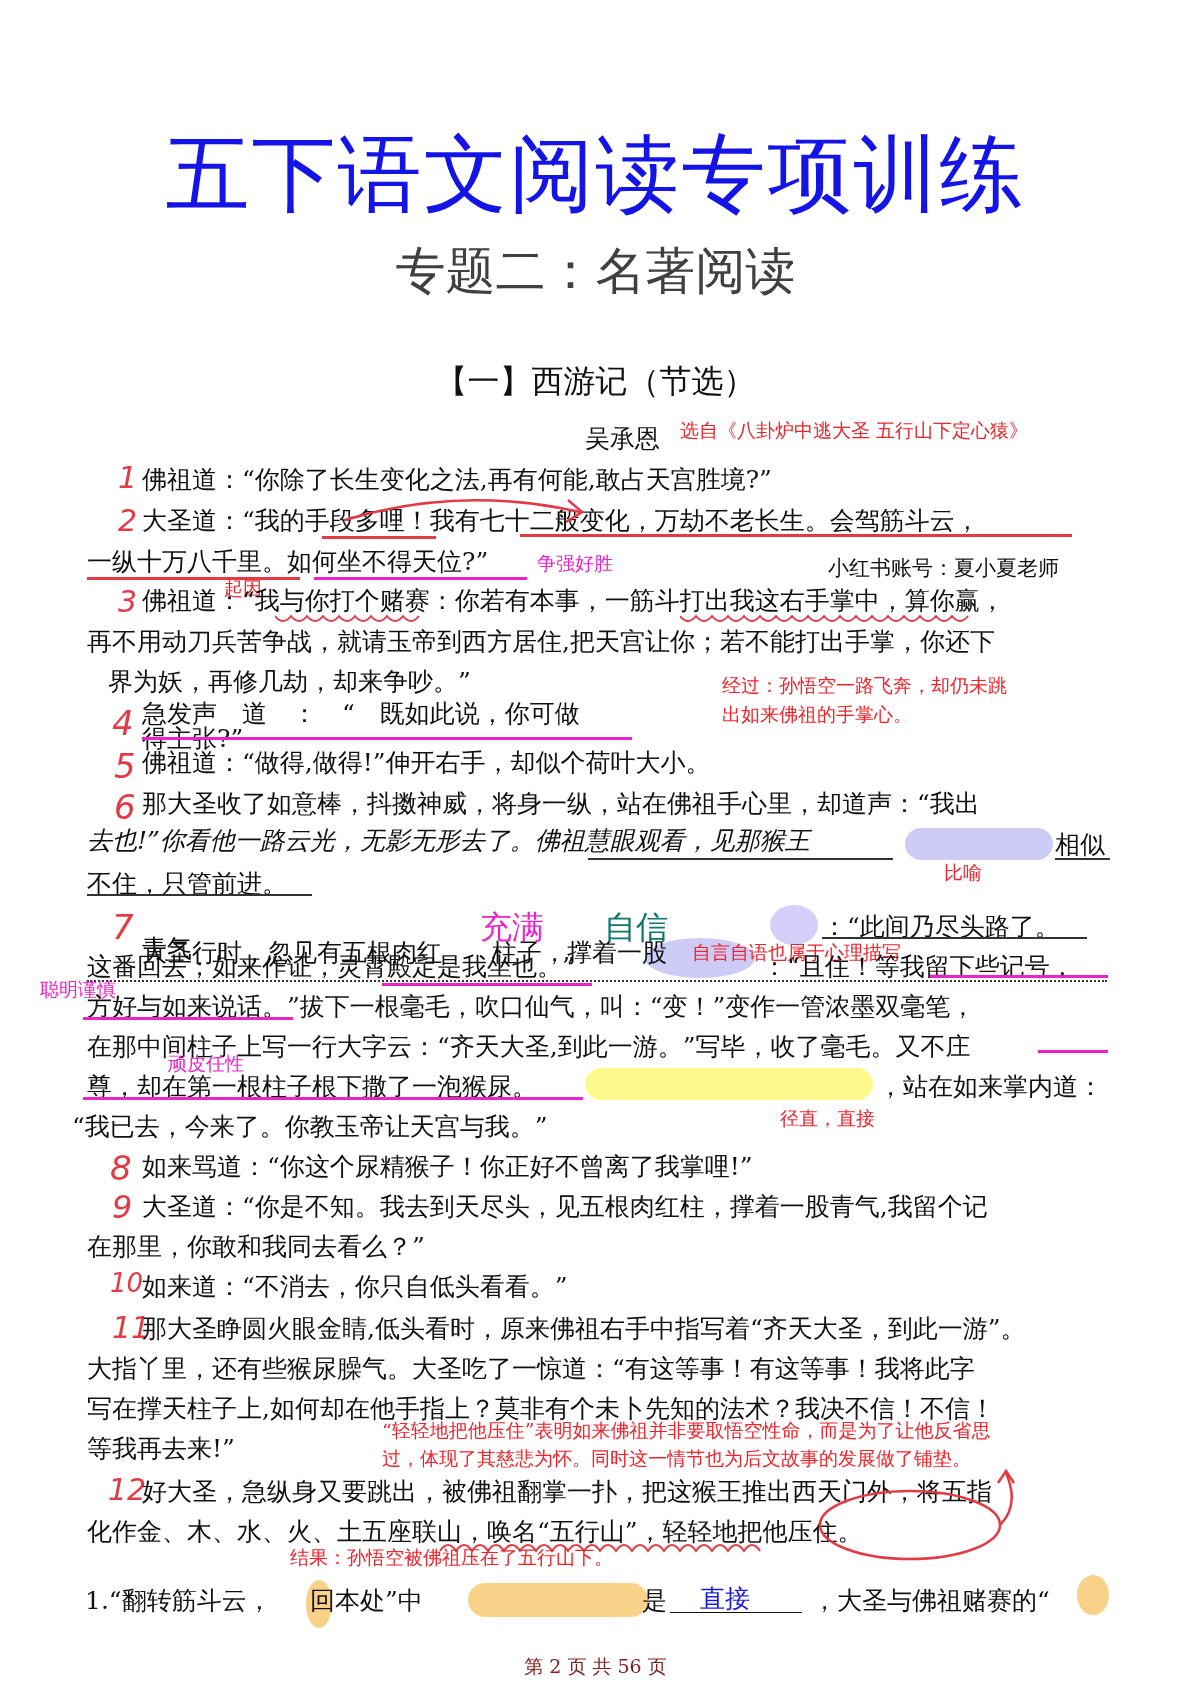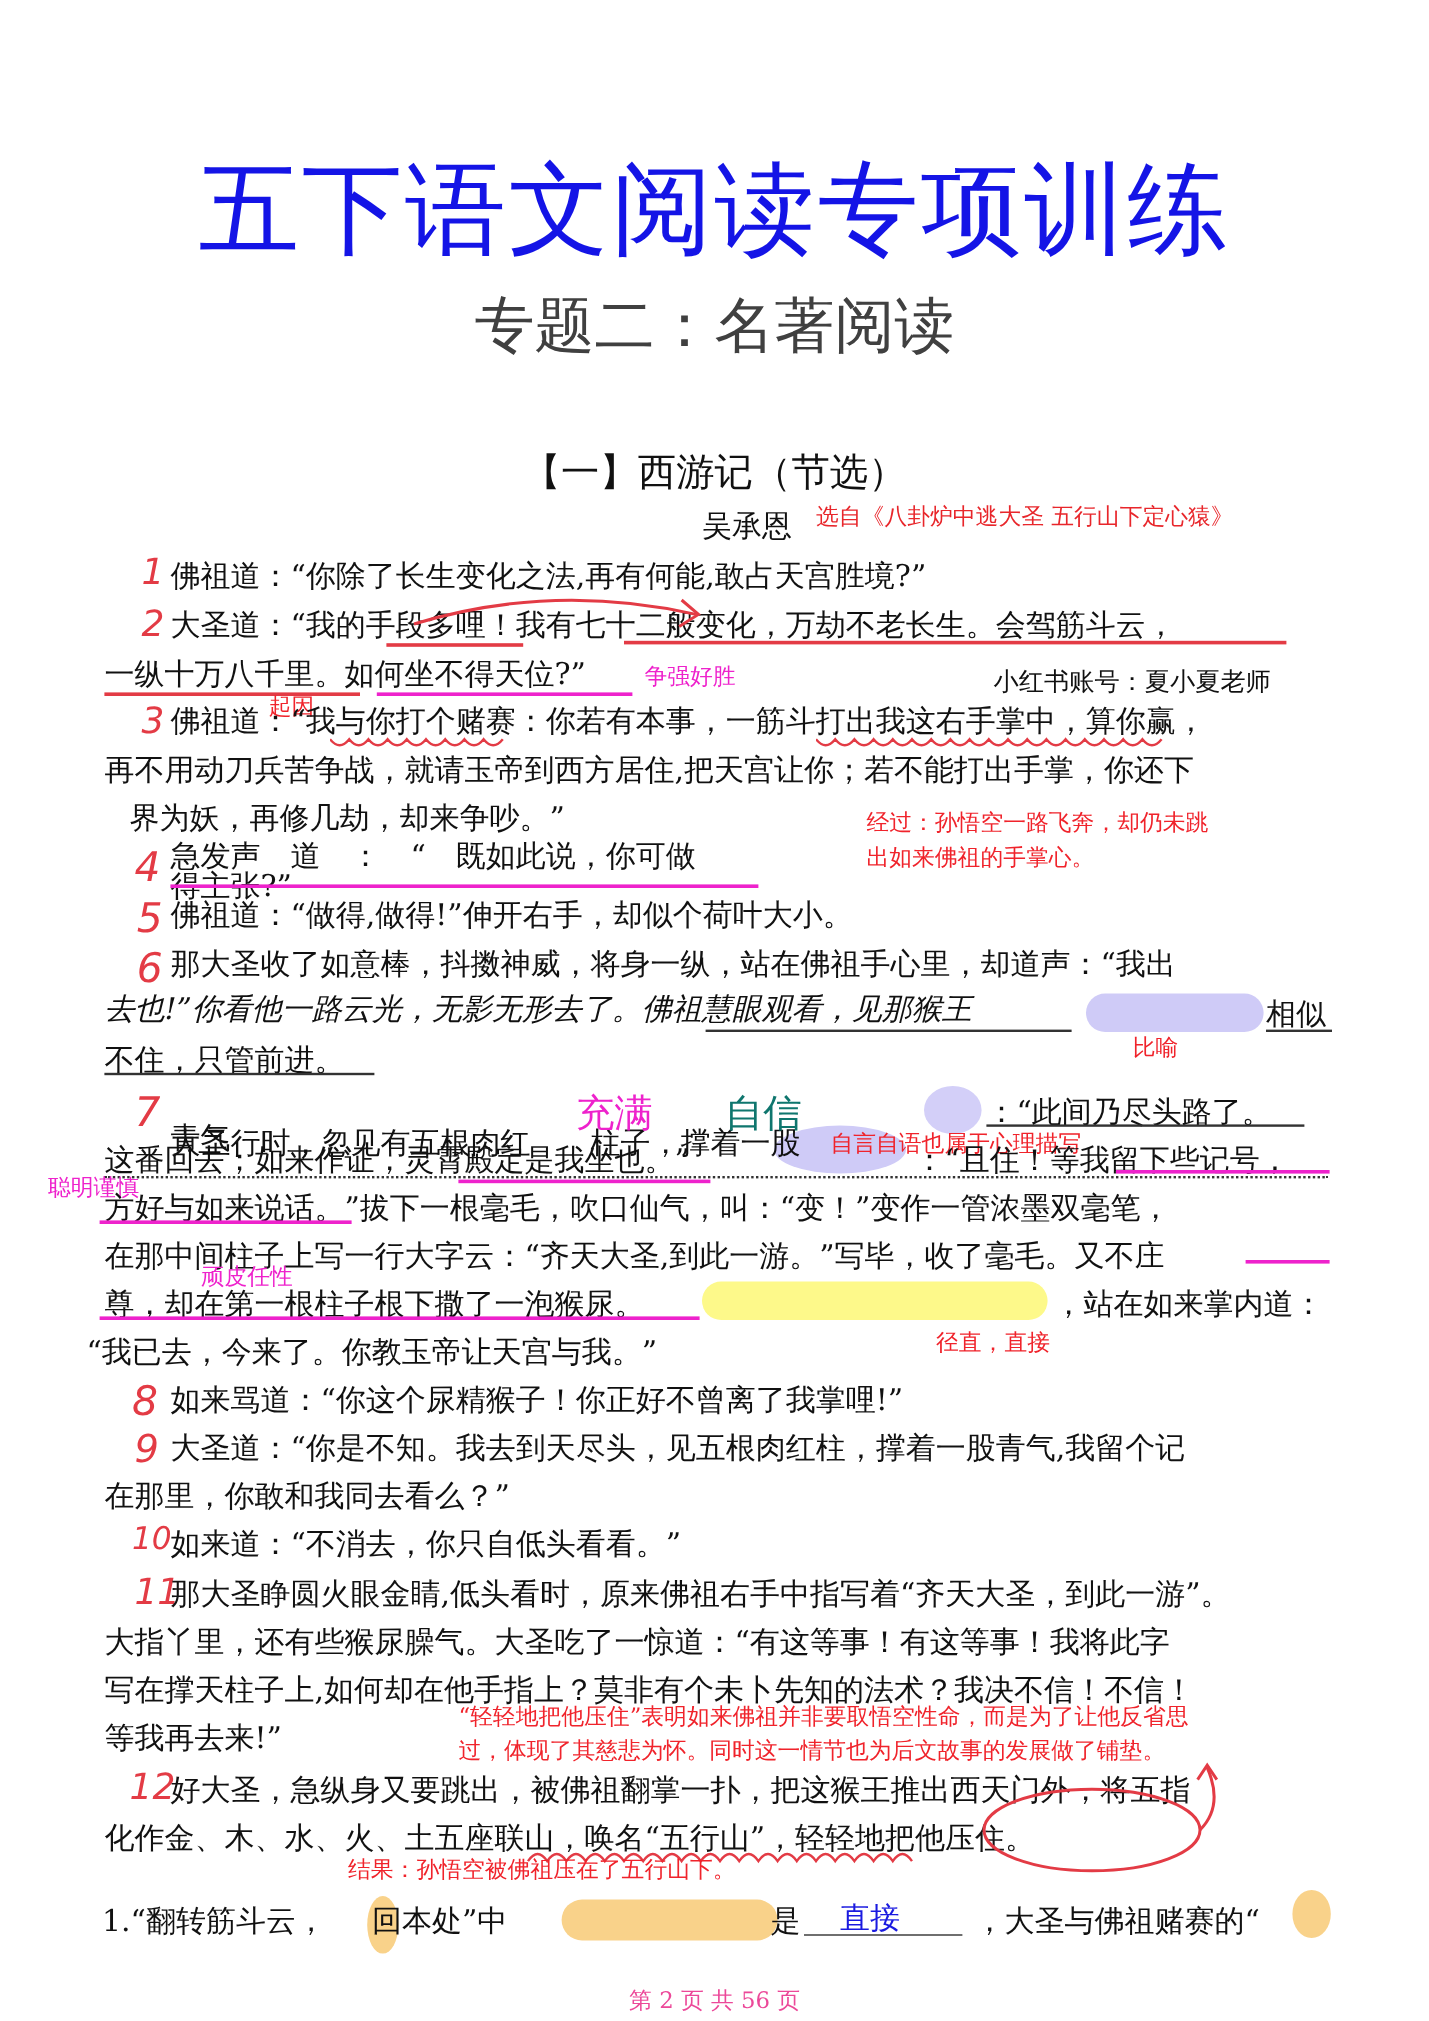--- a/index.html
+++ b/index.html
@@ -3,30 +3,30 @@
 <meta charset="utf-8">
 <style>
   html, body { margin:0; padding:0; background:#ffffff; }
   body { width:1191px; height:1684px; position:relative; overflow:hidden;
          font-family:"DejaVu Serif","Liberation Serif",serif; color:#111; }
   .abs { position:absolute; white-space:nowrap; }
   .title { left:0; width:1191px; top:118px; text-align:center; font-size:84px; color:#1414e6;
            letter-spacing:2px; font-family:"DejaVu Sans","Liberation Sans",sans-serif; font-weight:normal; }
   .subtitle { left:0; width:1191px; top:238px; text-align:center; font-size:50px; color:#404040;
               font-family:"DejaVu Sans","Liberation Sans",sans-serif; }
-  .section { left:0; width:1191px; top:360px; text-align:center; font-size:32px; color:#111;margin-top:12px; }
+  .section { left:0; width:1191px; top:360px; text-align:center; font-size:32px; color:#111; }
   .author { left:585px; top:422px; font-size:25px; }
   .source { left:680px; top:418px; font-size:19px; color:#e8262b; }
   .line { font-size:25px; color:#111; }
   .num { color:#e33b45; font-family:"DejaVu Sans","Liberation Sans",sans-serif; font-size:30px; font-style:italic; }
   .note-red { color:#f0232b; font-size:19px; }
   .note-pink { color:#ee22cc; font-size:19px; }
   .hl { position:absolute; border-radius:20px; }
   .ul { position:absolute; height:3px; }
-  .footer { left:0; width:1191px; top:1654px; text-align:center; font-size:19px; color:#ec4899; }
+  .footer { left:0; width:1191px; top:1654px; text-align:center; font-size:19px; color:#7f1d1d; }
 </style>
 </head>
 <body>
 
 <div class="abs title">五下语文阅读专项训练</div>
 <div class="abs subtitle">专题二：名著阅读</div>
 <div class="abs section">【一】西游记（节选）</div>
 <div class="abs author">吴承恩</div>
 <div class="abs source">选自《八卦炉中逃大圣  五行山下定心猿》</div>
 

